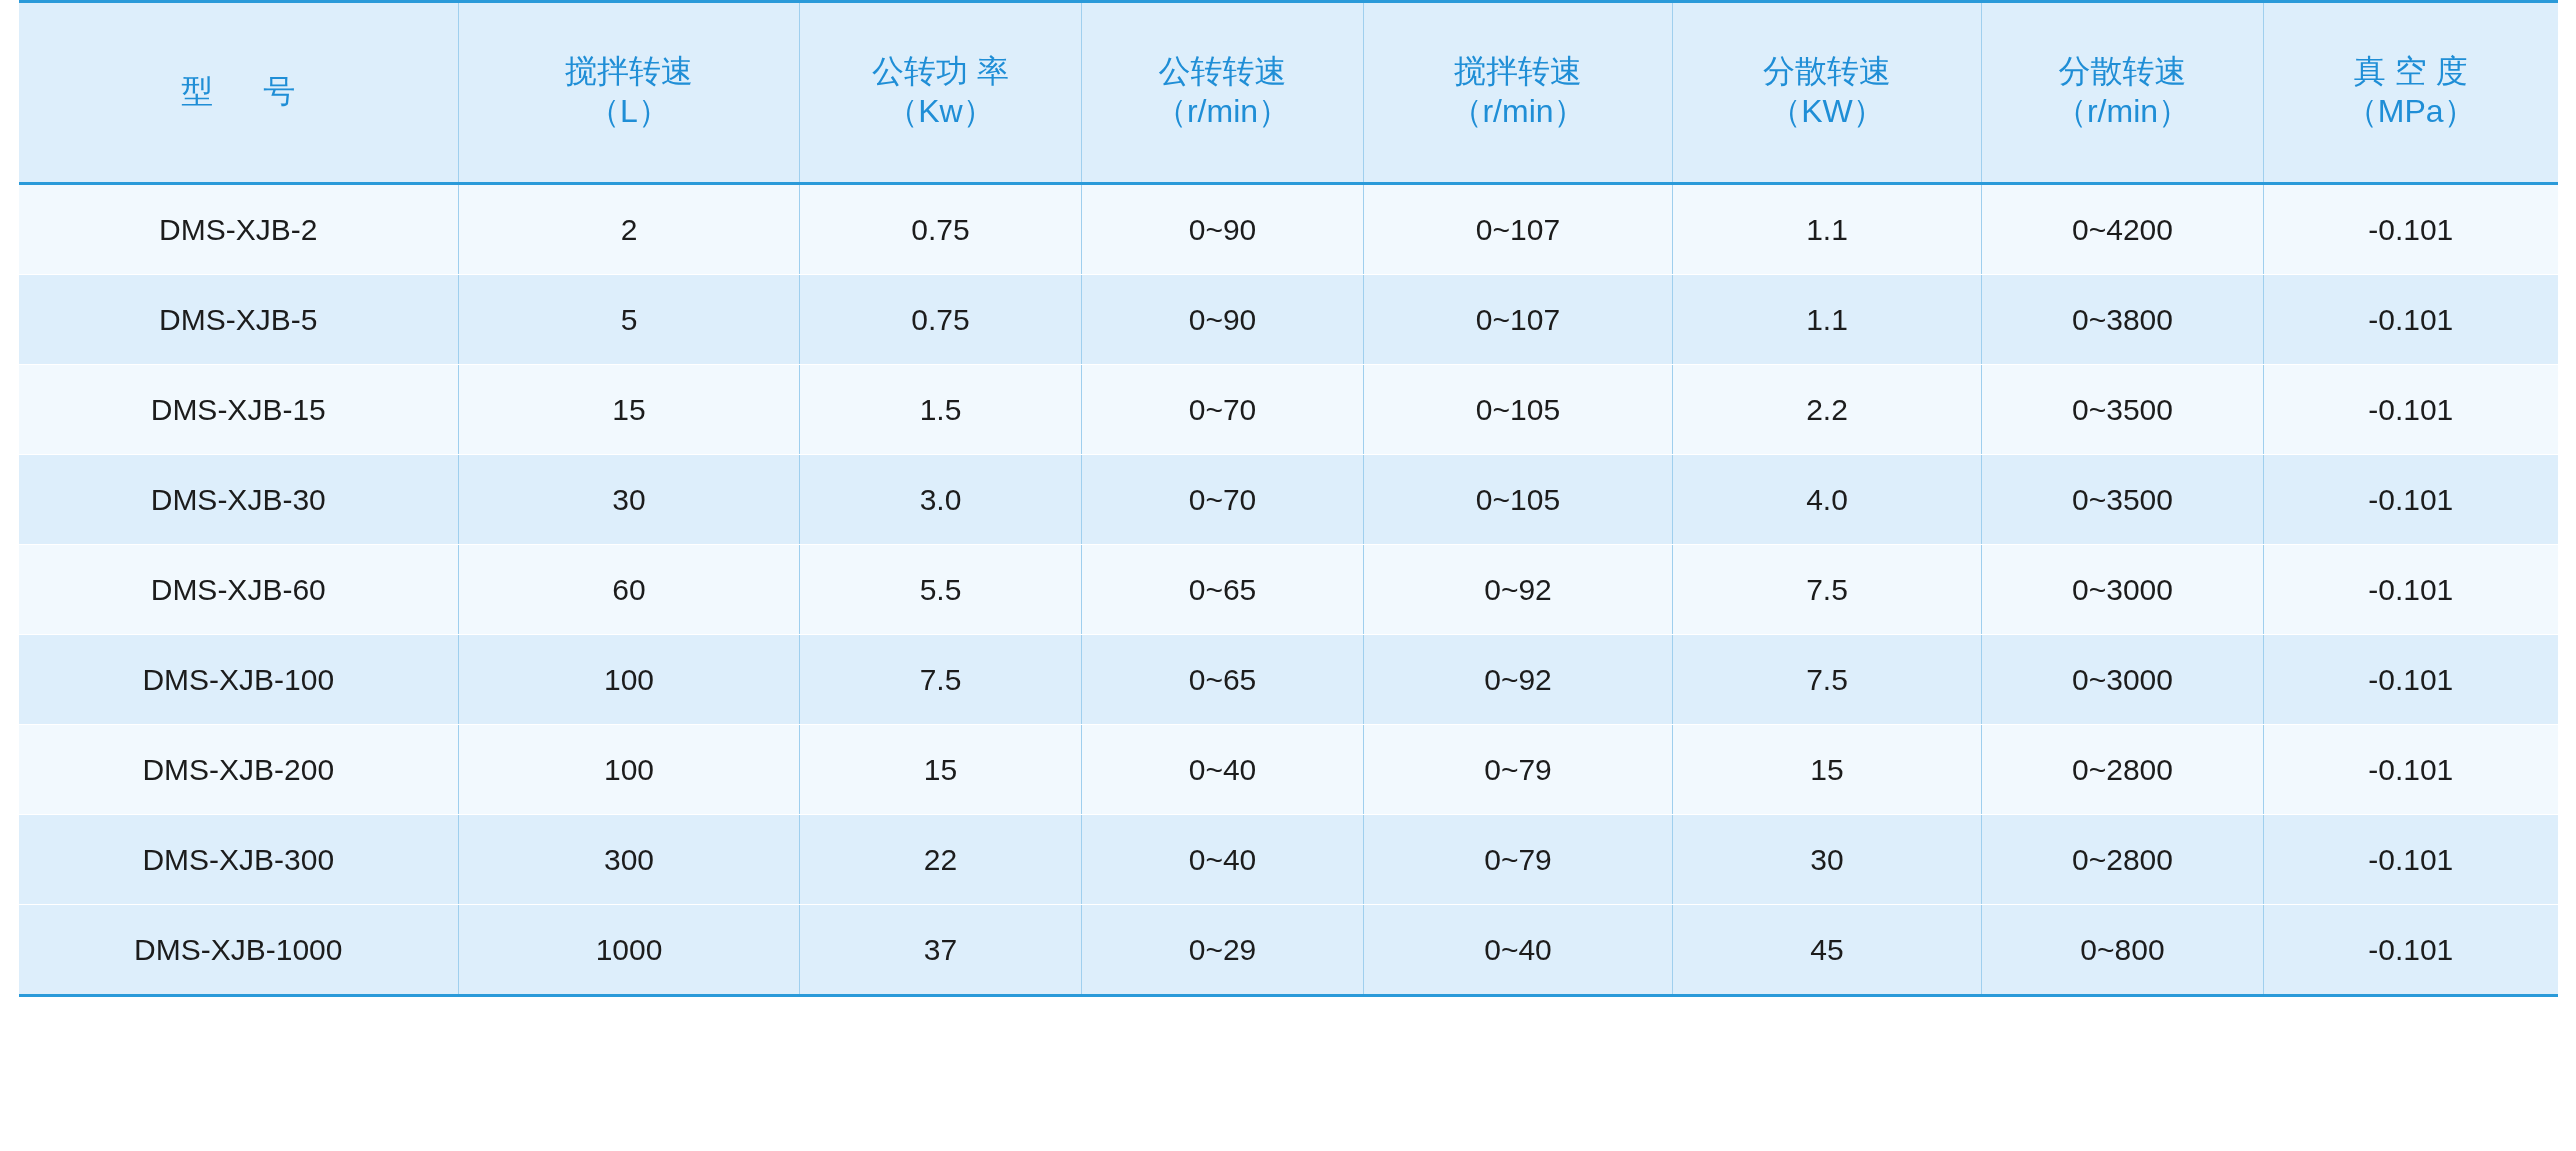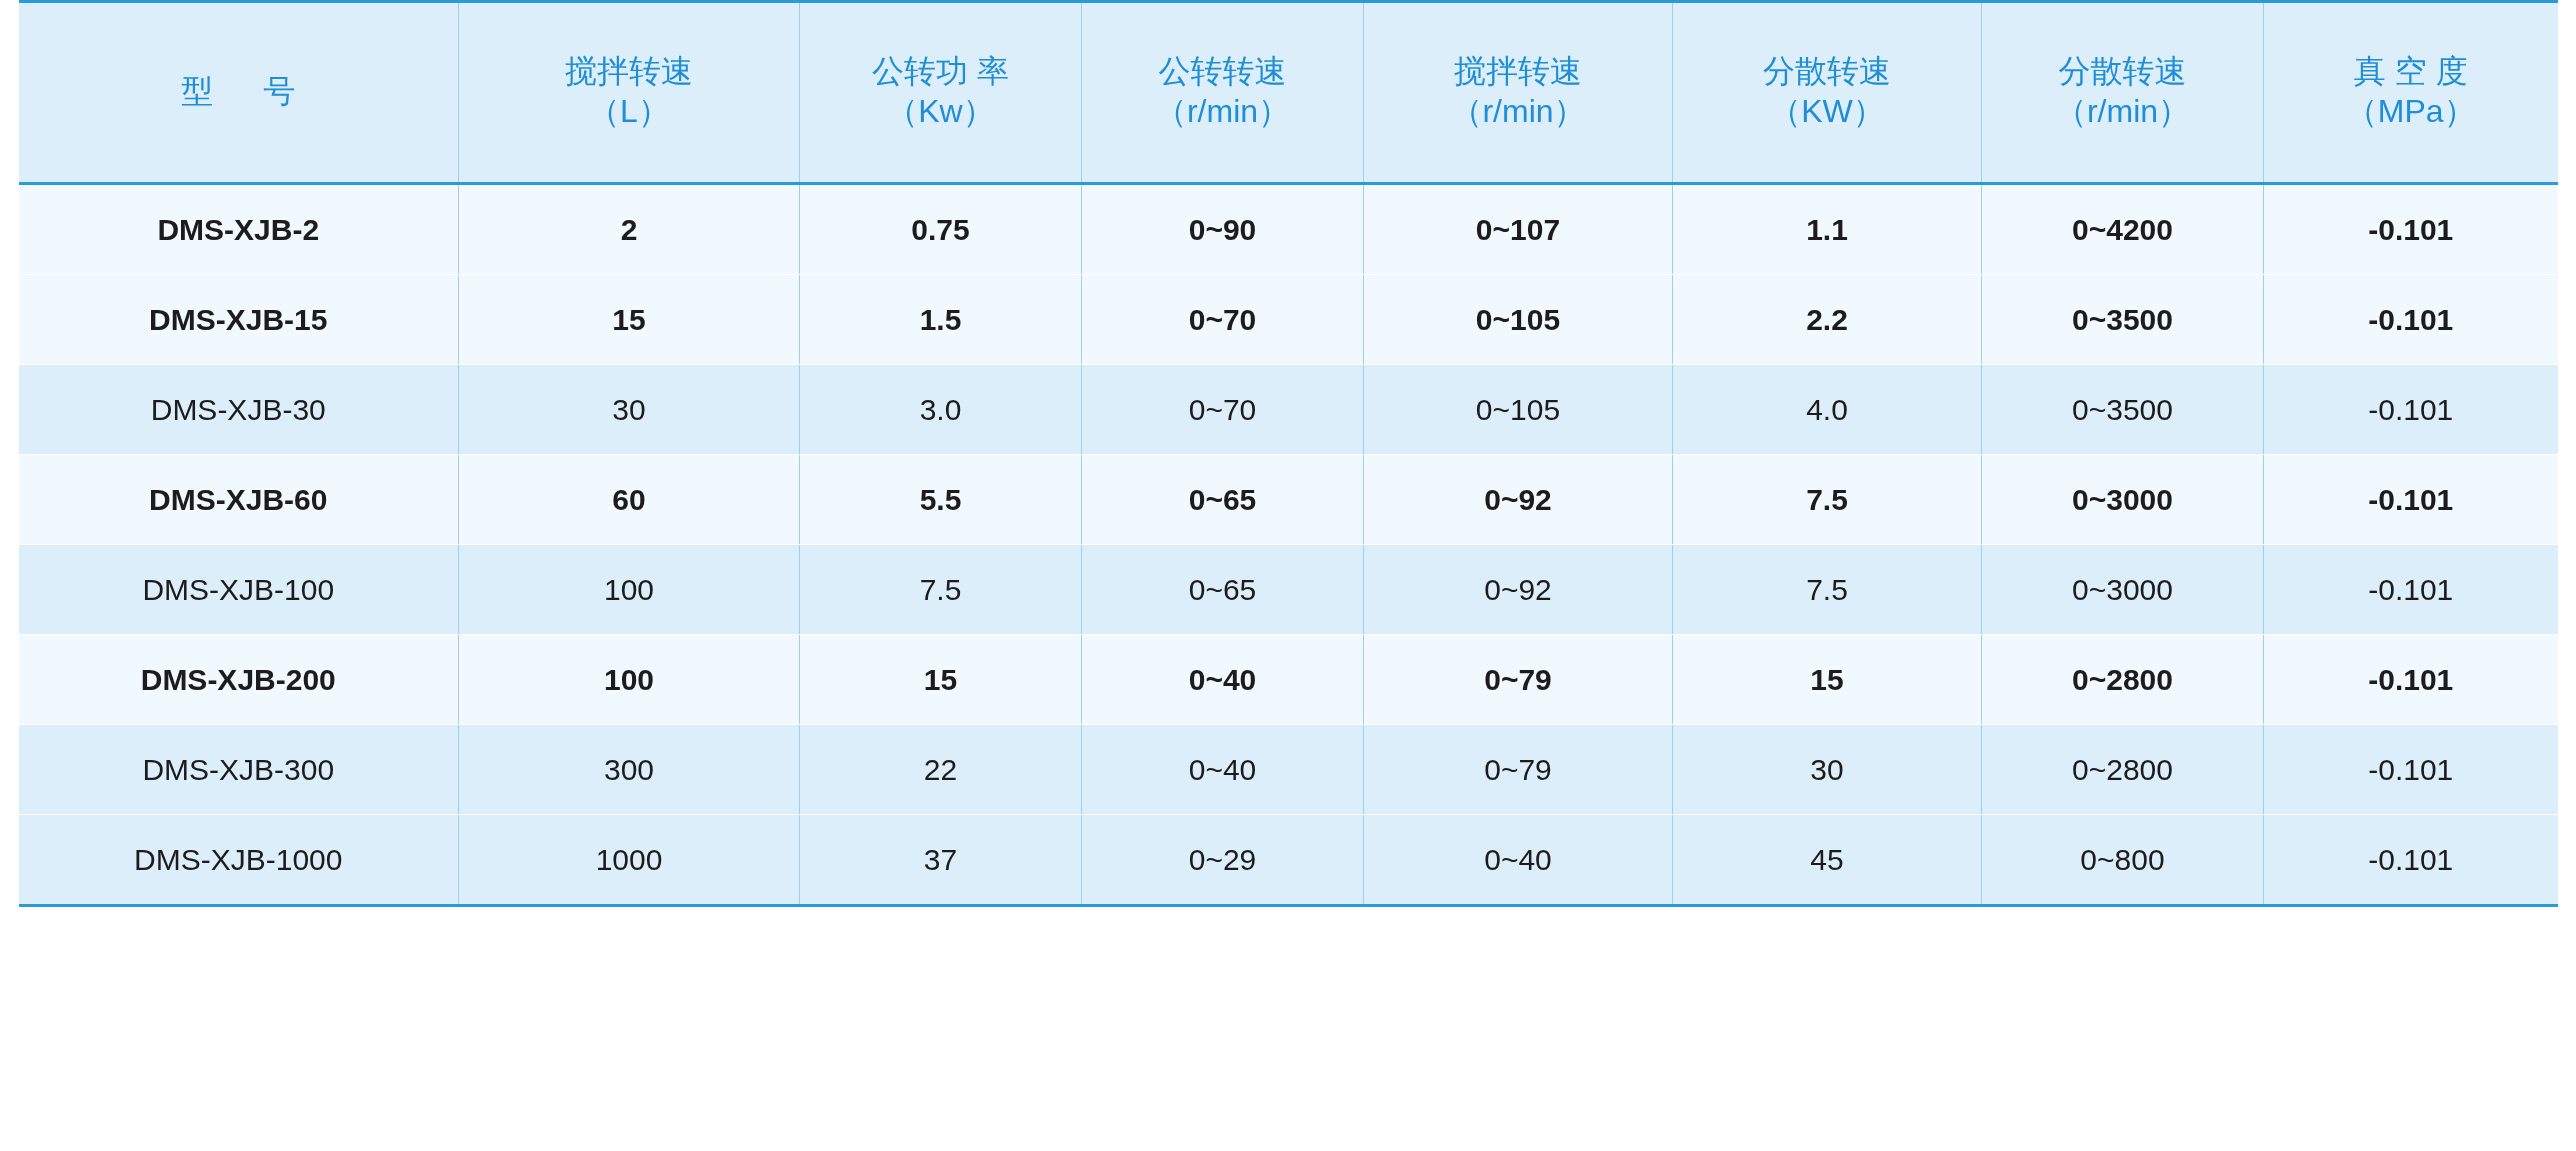--- a/index.html
+++ b/index.html
@@ -67,21 +67,21 @@
     padding: 0 3.5px;
     border-left: 1.8px solid #9fcfee;
     border-bottom: 1.8px solid #ffffff;
     color: #1c1c1c;
     vertical-align: middle;
   }
   tbody td:first-child {
     border-left: none;
   }
   tbody tr.odd td { background: #ddeefb; }
-  tbody tr.even td { background: #f2f9fe; font-weight: bold; }
+  tbody tr.even td { background: #f2f9fe; }
   tbody tr:last-child td {
     border-bottom: 3.5px solid #2a9ad9;
   }
 </style>
 </head>
 <body>
 
 <div class="sheet">
 
   <table class="spec">
@@ -134,20 +134,30 @@
       <tr class="even">
         <td>DMS-XJB-2</td>
         <td>2</td>
         <td>0.75</td>
         <td>0~90</td>
         <td>0~107</td>
         <td>1.1</td>
         <td>0~4200</td>
         <td>-0.101</td>
       </tr>
+      <tr class="odd">
+        <td>DMS-XJB-5</td>
+        <td>5</td>
+        <td>0.75</td>
+        <td>0~90</td>
+        <td>0~107</td>
+        <td>1.1</td>
+        <td>0~3800</td>
+        <td>-0.101</td>
+      </tr>
       <tr class="even">
         <td>DMS-XJB-15</td>
         <td>15</td>
         <td>1.5</td>
         <td>0~70</td>
         <td>0~105</td>
         <td>2.2</td>
         <td>0~3500</td>
         <td>-0.101</td>
       </tr>

